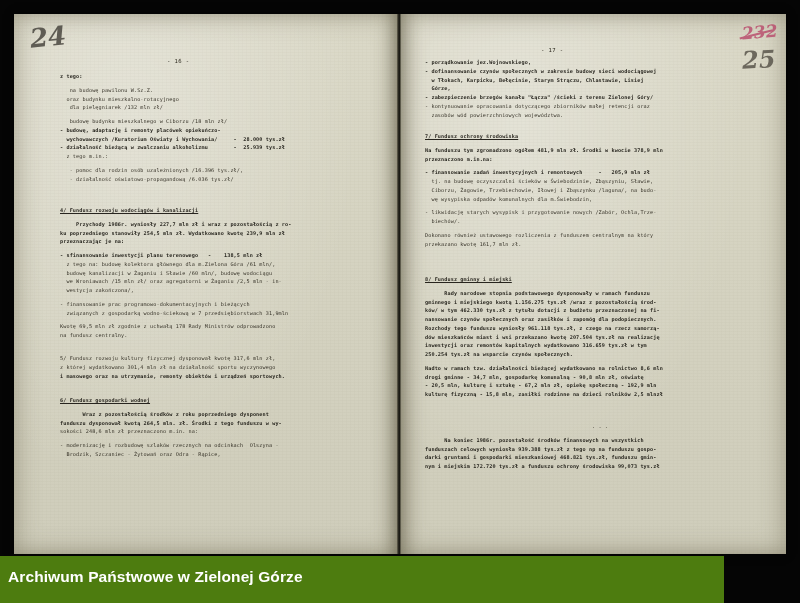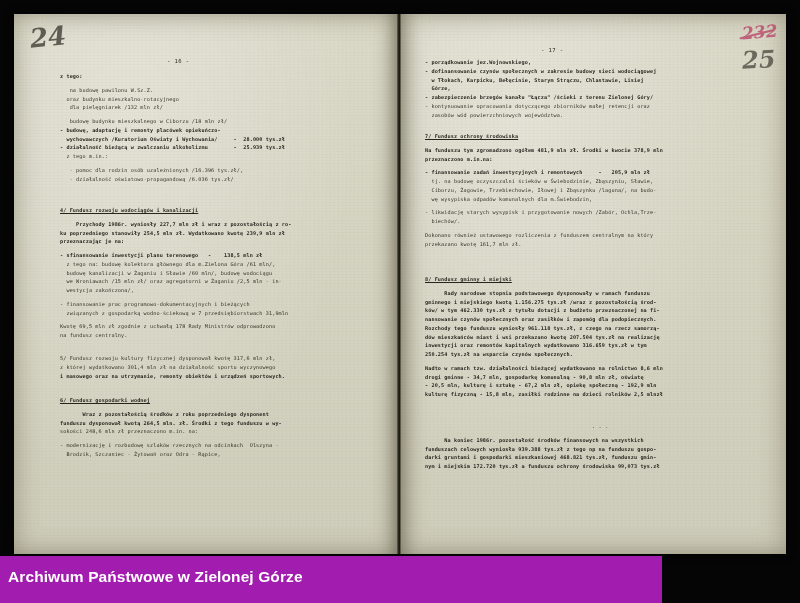--- a/index.html
+++ b/index.html
@@ -139,23 +139,23 @@
     width: 34px; height: 1.6px;
     background: #b8486a;
     transform: rotate(-9deg);
   }
 
   
   #caption {
     position: absolute;
     left: 0;
     bottom: 0;
-    width: 662px;
+    width: 724px;
     height: 47px;
-    background: #a21caf;
+    background: #4d7c0f;
   }
   #caption-text {
     position: absolute;
     left: 8px;
     top: 12px;
     font-family: "Liberation Sans", sans-serif;
     font-size: 15.5px;
     font-weight: bold;
     color: #ffffff;
     letter-spacing: .1px;

